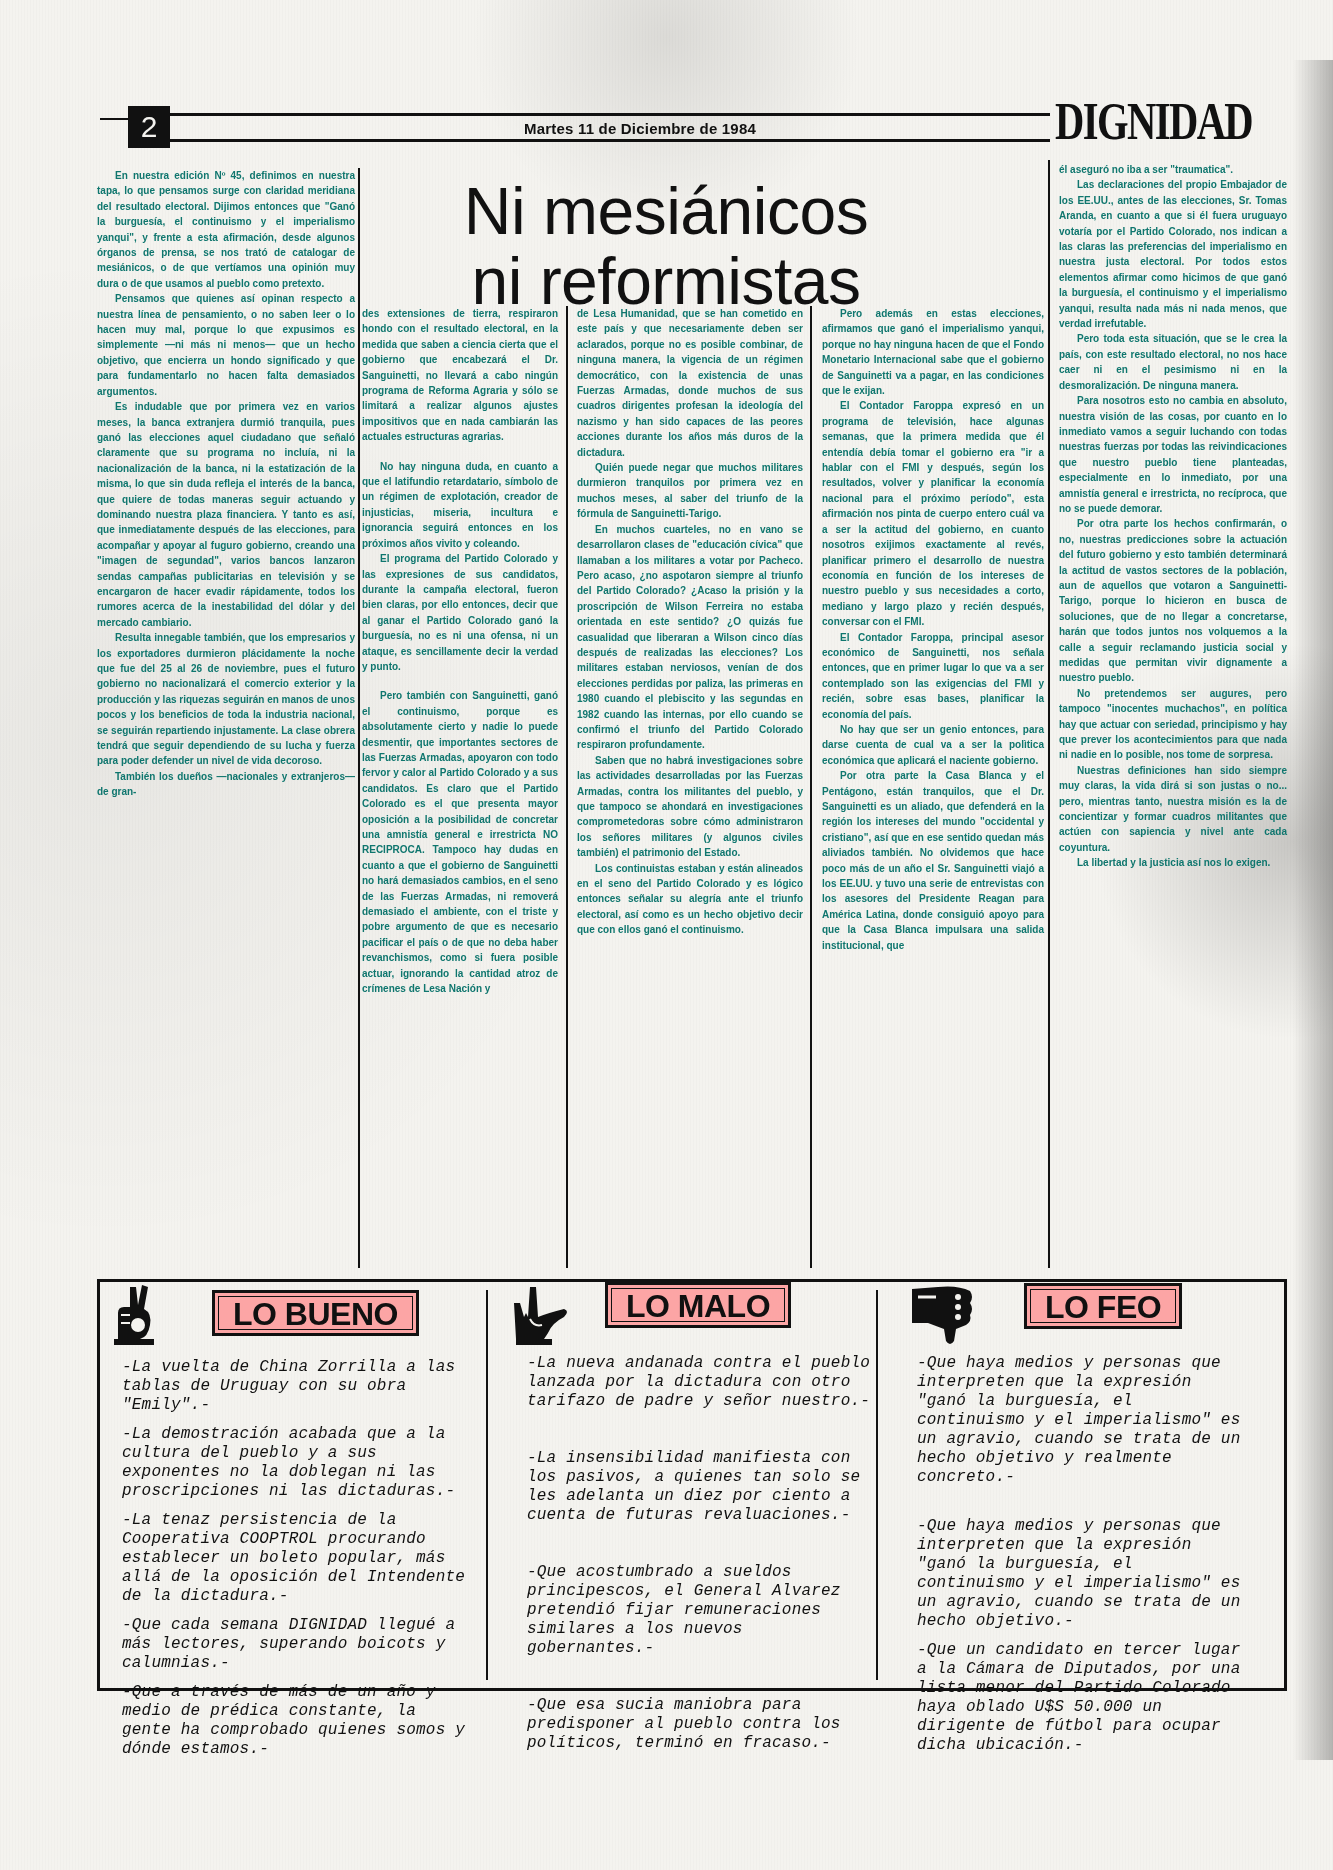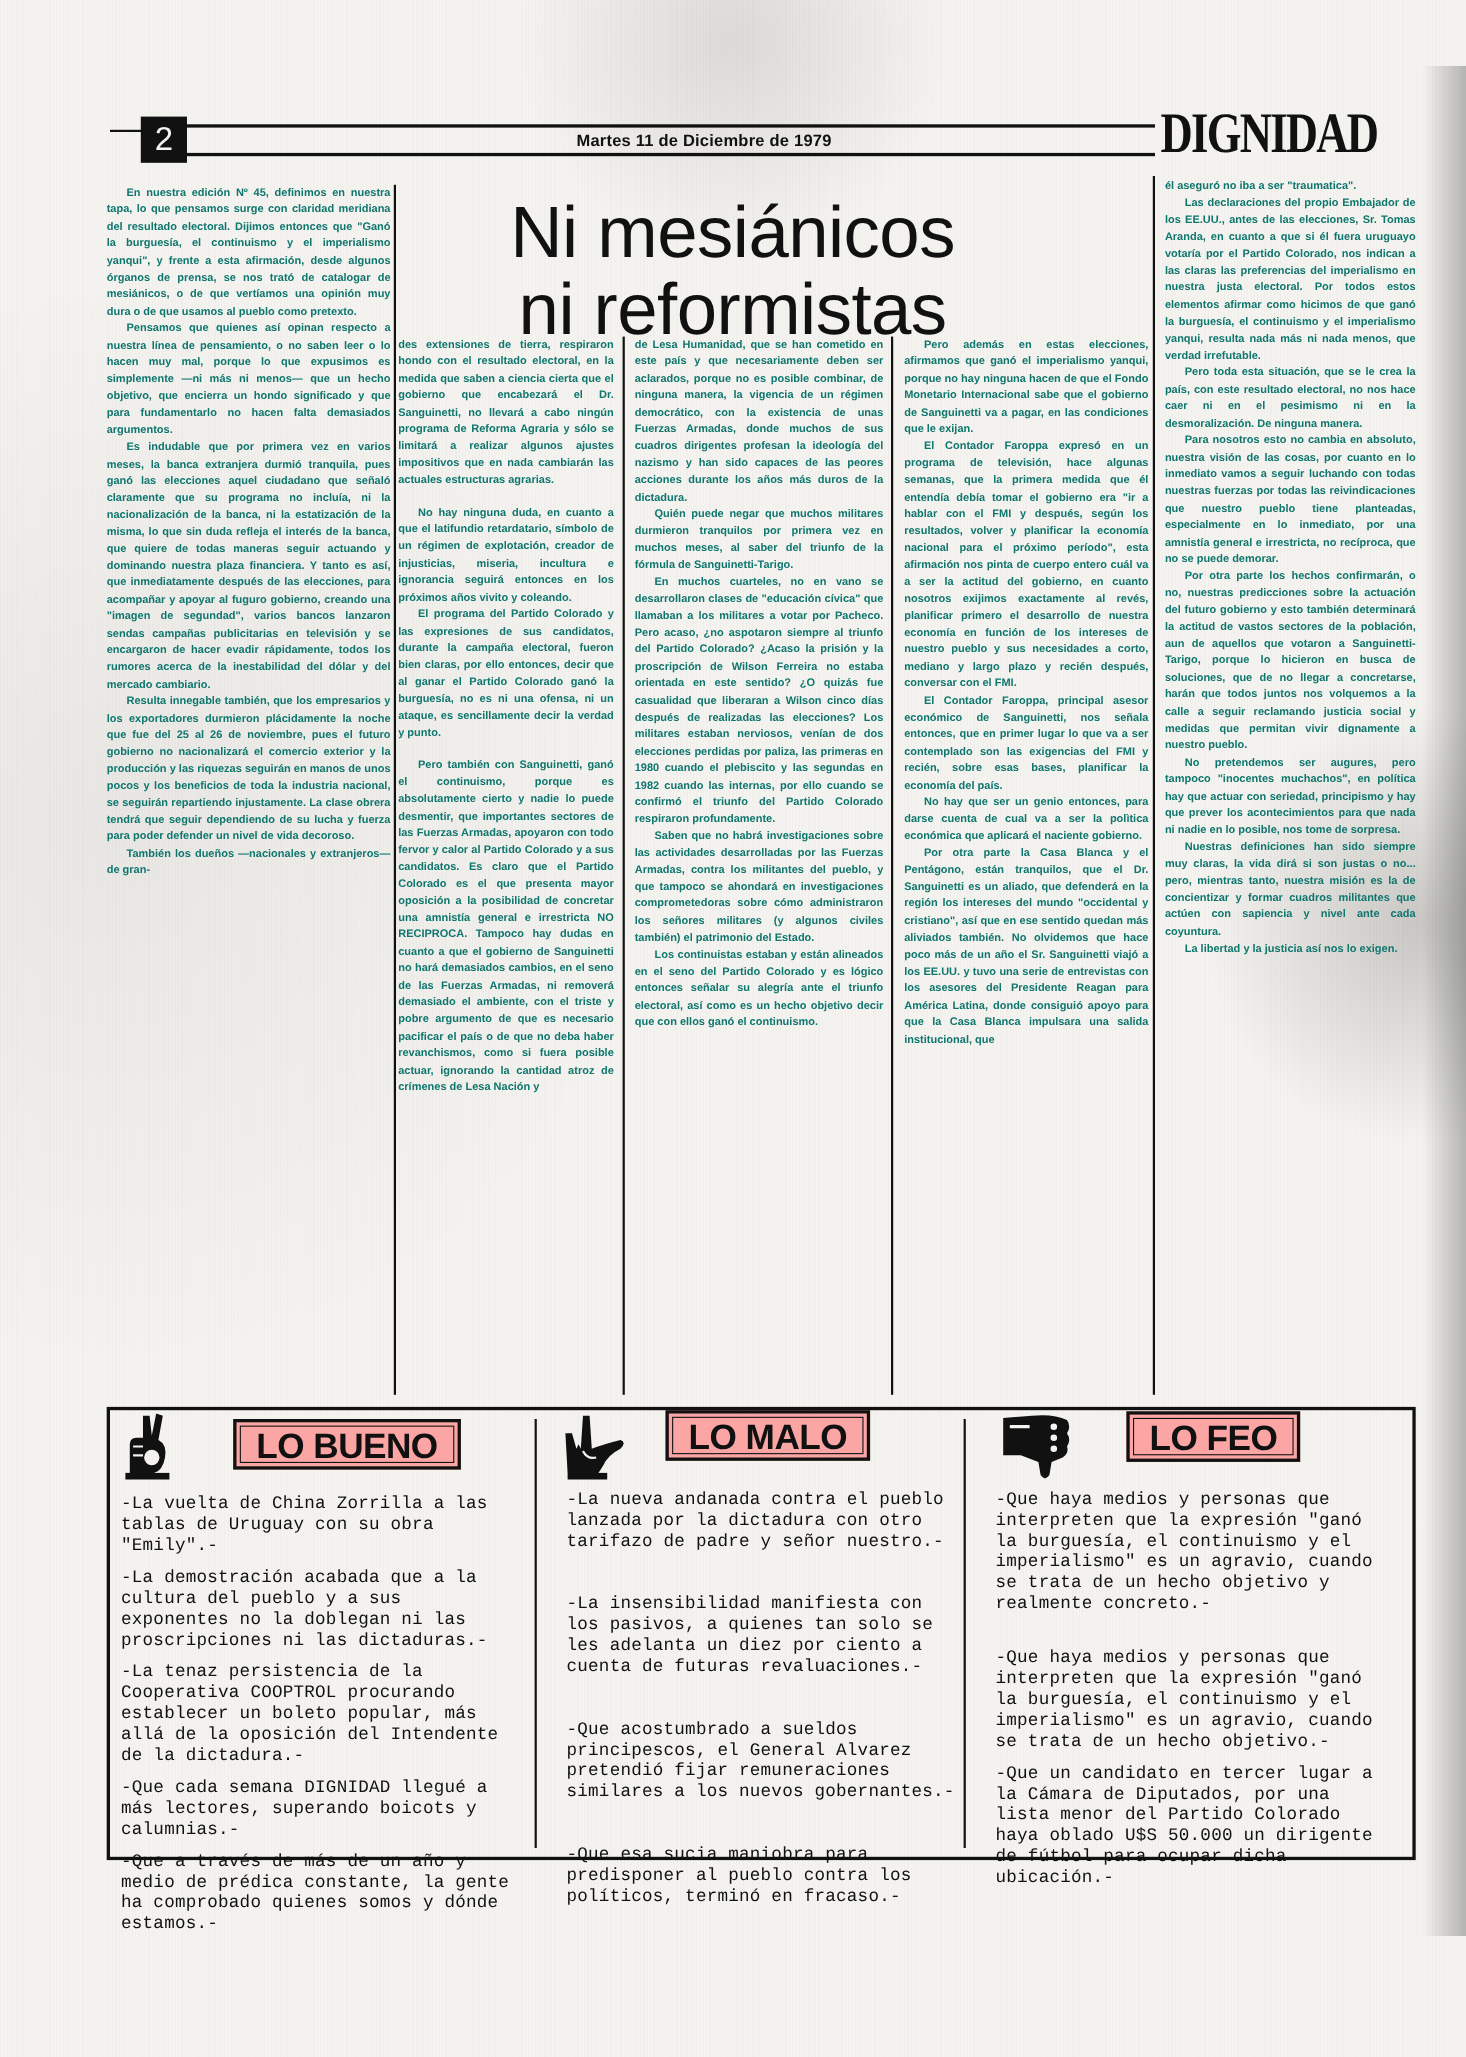--- a/index.html
+++ b/index.html
@@ -66,34 +66,34 @@
   .sec-title {
     position:absolute; border:3px solid #111; padding:0 18px; height:40px; line-height:42px;
     font-size:32px; font-weight:bold; background:#fca5a5; letter-spacing:-0.5px;
   }
   .sec-title::before { content:""; position:absolute; inset:3px; border:1px solid #111; }
   .hand { position:absolute; width:60px; height:64px; }
   .items {
     position:absolute; font-family:"Liberation Mono", monospace; font-size:16px;
     line-height:19px; color:#111; letter-spacing:0.2px;
   }
-  .items p { margin:0 0 10px 0; white-space:normal; }
+  .items p { margin:0 0 10px 12px; white-space:normal;font-style:italic; }
 </style>
 </head>
 <body>
 
 <div class="grain"></div>
 <div class="right-edge"></div>
 
 <div>
   <div class="rule-left-top"></div>
   <div class="rule-top"></div>
   <div class="rule-bottom"></div>
   <div class="page-num">2</div>
-  <div class="issue-date">Martes 11 de Diciembre de 1979</div>
+  <div class="issue-date">Martes 11 de Diciembre de 1984</div>
   <div class="masthead">DIGNIDAD</div>
 </div>
 
 <h1 class="headline" style="margin:16px;">
   <span>Ni mesiánicos</span><br>
   <span>ni reformistas</span>
 </h1>
 
 <div class="vrule" style="left:358px; top:168px; height:1100px;"></div>
 <div class="vrule" style="left:566px; top:306px; height:962px;"></div>

